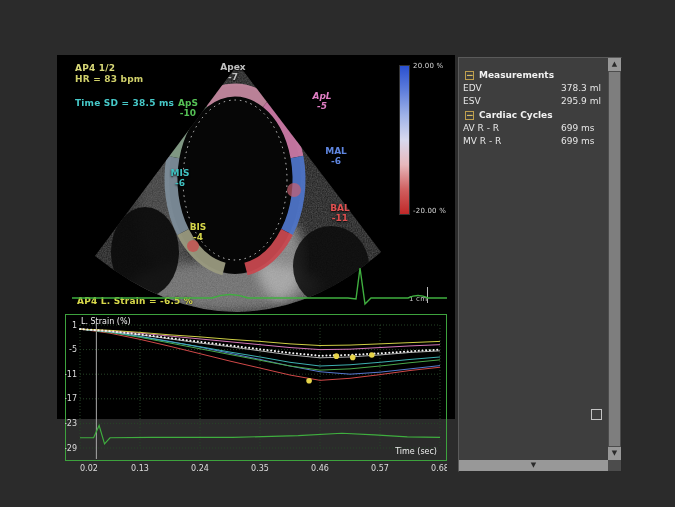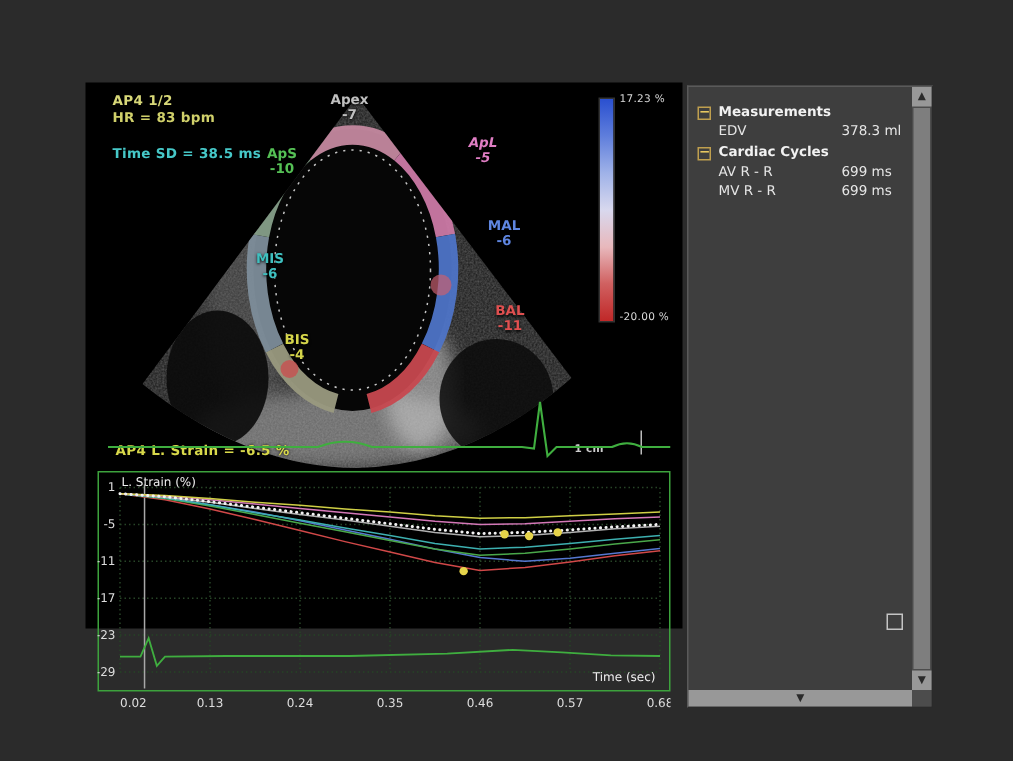--- a/index.html
+++ b/index.html
@@ -13,34 +13,34 @@
   .hr-label{left:18px;top:19px;color:#d0d06a}
   .sd-label{left:18px;top:43px;color:#46c8c8}
   .status1{left:20px;top:229px;color:#d8d84a}
   .status2{left:20px;top:241px;color:#d8d84a}
 
   .seg{position:absolute;width:46px;text-align:center;font-size:9px;font-weight:bold;line-height:10px;text-shadow:0 1px 2px #000}
 
   .colorbar{position:absolute;left:342px;top:10px;width:11px;height:150px;border:1px solid #333}
   .cb-max{left:356px;top:7px;color:#d8d8d8;font-size:7px;font-weight:normal}
   .cb-min{left:356px;top:152px;color:#d8d8d8;font-size:7px;font-weight:normal}
-  .scale-text{left:326px;top:240px;color:#cccccc;font-size:7px;font-weight:bold}
+  .scale-text{left:352px;top:240px;color:#cccccc;font-size:7px;font-weight:normal}
   .scale-tick{position:absolute;left:370px;top:232px;width:1px;height:16px;background:#bbb}
 
   .chart-box{position:absolute;left:8px;top:259px;width:382px;height:161px}
   .plot-frame{position:absolute;left:0;top:0;width:382px;height:147px;border:1px solid #3da23d}
   .chart-title{position:absolute;left:16px;top:3px;color:#eeeeee;font-size:8px}
   .chart-xlabel{position:absolute;right:10px;top:133px;color:#eeeeee;font-size:8px}
   #strain-svg{position:absolute;left:0;top:0}
 
   .panel{position:absolute;left:458px;top:57px;width:164px;height:415px;background:#3e3e3e;border:1px solid #5a5a5a;border-bottom-color:#2a2a2a;border-right-color:#2a2a2a}
   .panel-content{position:absolute;left:0;top:10px;right:14px}
   .group-header{display:flex;align-items:center;gap:5px;padding:2px 0 2px 6px;color:#f2f2f2;font-size:9px;font-weight:bold;height:14px}
   .expander{width:9px;height:9px;border:1px solid #bf9f4e;color:#e8c860;font-size:9px;line-height:7px;text-align:center;flex:0 0 auto}
-  .m-row{position:relative;padding-left:20px;color:#e6e6e6;font-size:9px;height:13px;line-height:13px}
+  .m-row{position:relative;padding-left:4px;color:#e6e6e6;font-size:9px;height:13px;line-height:13px}
   .m-value{position:absolute;left:102px;top:0}
   .vscroll{position:absolute;right:0;top:0;width:13px;height:100%;background:#4c4c4c}
   .scroll-btn{position:absolute;left:0;width:13px;height:13px;background:#989898;color:#2a2a2a;font-size:7px;text-align:center;line-height:13px}
   .scroll-btn.up{top:0}
   .scroll-btn.down{bottom:11px}
   .vthumb{position:absolute;left:1px;right:1px;top:14px;bottom:25px;background:#7e7e7e}
   .hbar{position:absolute;left:0;right:13px;bottom:0;height:11px;background:#989898;text-align:center;color:#2a2a2a;font-size:7px;line-height:11px}
   .square-btn{position:absolute;left:132px;top:351px;width:11px;height:11px;border:1px solid #c4c4c4;background:transparent}
 </style>
 </head>
@@ -115,21 +115,21 @@
       <div>-11</div>
     </div>
   <div class="seg" style="left: 118px; top: 167px; color: rgb(212, 212, 74);">
       <div>BIS</div>
       <div>-4</div>
     </div>
 
   <span class="us-text status2">AP4 L. Strain = -6.5 %</span>
 
   <div class="colorbar" id="colorbar" style="background: linear-gradient(rgb(42, 80, 208), rgb(95, 126, 220), rgb(159, 178, 232), rgb(216, 216, 238), rgb(232, 184, 188), rgb(208, 96, 96), rgb(192, 40, 40));"></div>
-  <span class="us-text cb-max">17.23 %</span>
+  <span class="us-text cb-max">20.00 %</span>
   <span class="us-text cb-min">-20.00 %</span>
   <span class="us-text scale-text">1 cm</span>
   <div class="scale-tick"></div>
 
   <svg width="375" height="50" style="position:absolute;left:15px;top:205px">
     <path d="M0,38 L140,38 Q158,31 176,38 L276,38 L284,39 L288,8 L293,44 L299,38 L336,38 Q346,33 356,38 L375,38" fill="none" stroke="#3fae3f" stroke-width="1.4"></path>
   </svg>
 
   <div class="chart-box">
     <div class="plot-frame"></div>
@@ -184,20 +184,24 @@
   <div class="panel-content">
 
     <div class="group-header">
       <span class="expander">−</span>
       <span>Measurements</span>
     </div>
     <div class="m-row">
       <span>EDV</span>
       <span class="m-value">378.3 ml</span>
     </div>
+    <div class="m-row">
+      <span>ESV</span>
+      <span class="m-value">295.9 ml</span>
+    </div>
 
     <div class="group-header">
       <span class="expander">−</span>
       <span>Cardiac Cycles</span>
     </div>
     <div class="m-row">
       <span>AV R - R</span>
       <span class="m-value">699 ms</span>
     </div>
     <div class="m-row">

